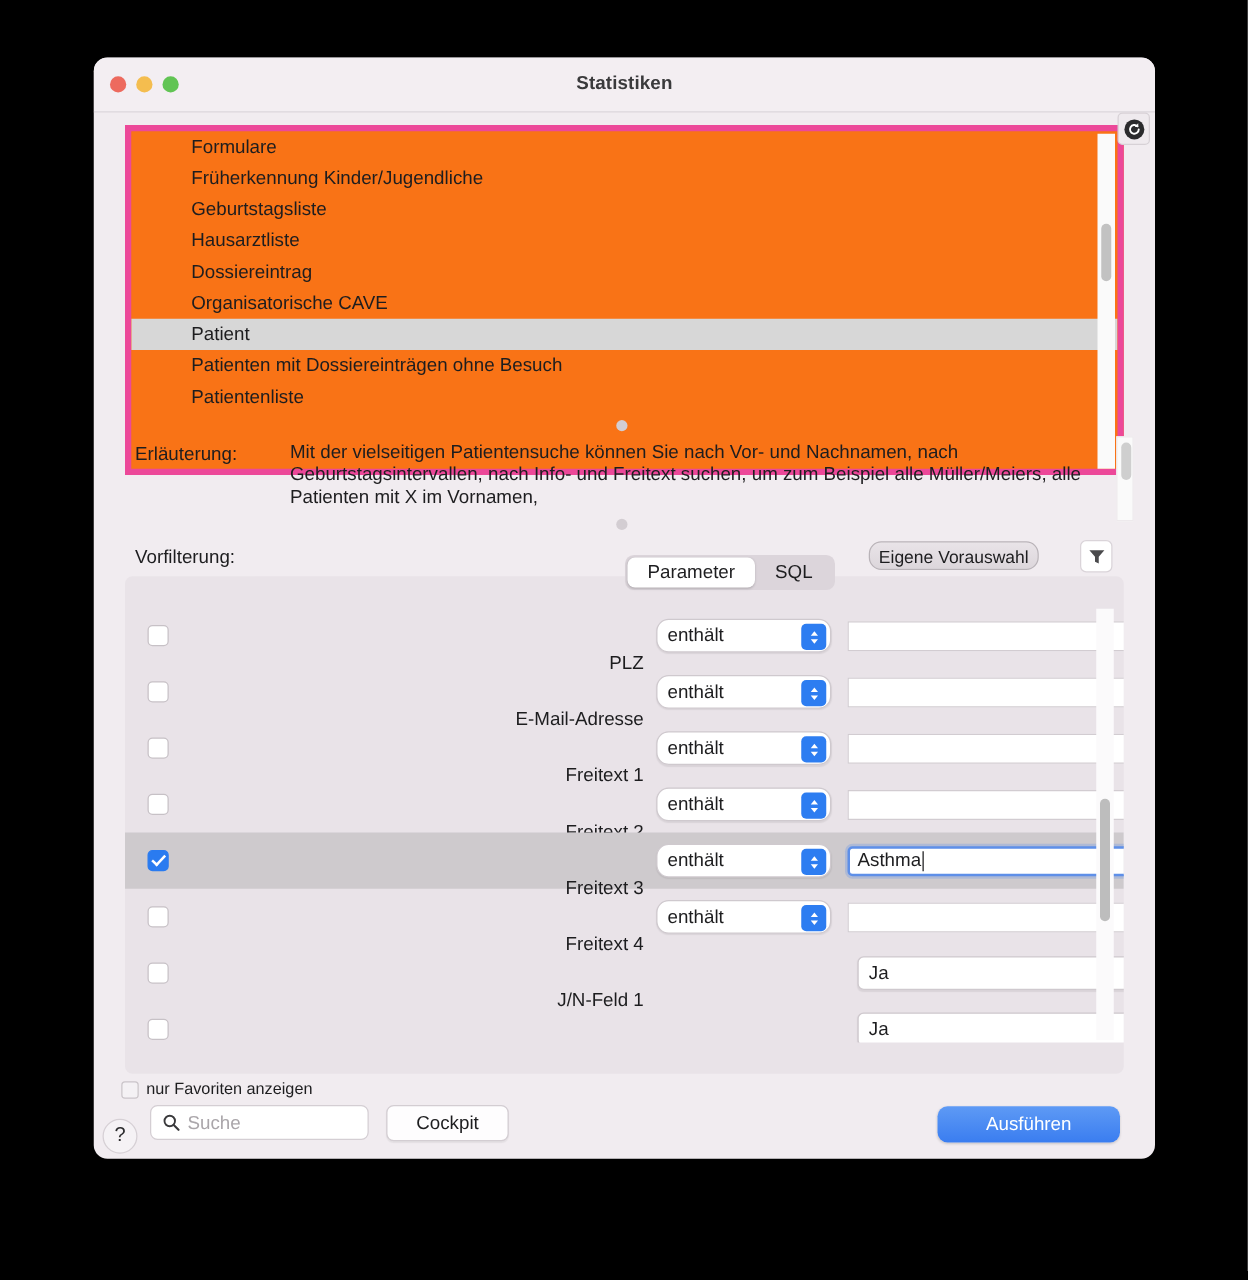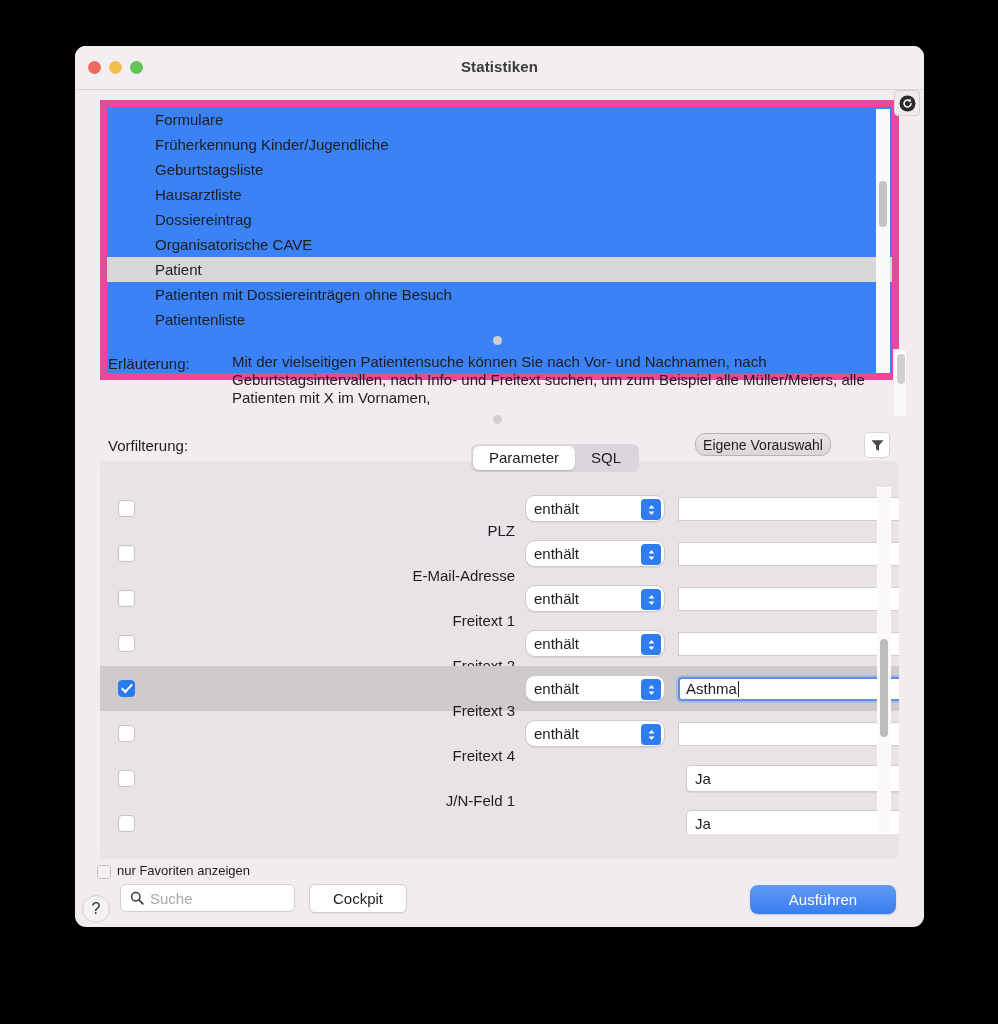--- a/index.html
+++ b/index.html
@@ -48,22 +48,22 @@
     border: 1px solid #D7D1D6;
     border-radius: 4px;
     display: flex; align-items: center; justify-content: center;
     z-index: 30;
   }
 
   
   #list-wrap {
     position: absolute; left: 25px; top: 54px;
     width: 799px; height: 280px;
-    background: #3b82f6;
-    border: 7px solid #ec4899;
+    background: #f97316;
+    border: 5px solid #ec4899;
     overflow: hidden;
   }
   .list-row {
     height: 25px;
     line-height: 25px;
     padding-left: 48px;
     font-size: 15px;
     color: #1D1D1F;
     white-space: nowrap;
   }
@@ -138,21 +138,21 @@
 
   
   #param-panel {
     position: absolute; left: 25px; top: 415px;
     width: 799px; height: 398px;
     background: #E9E3E8;
     border-radius: 6px;
   }
 
   #tabs {
-    position: absolute; left: 371px; top: -17px;
+    position: absolute; left: 400px; top: -17px;
     height: 28px;
     background: #DCD5DB;
     border-radius: 7px;
     display: flex;
     padding: 2px;
   }
   .tab {
     font-size: 15px; color: #1D1D1F;
     padding: 0 16px;
     height: 24px; line-height: 24px;

